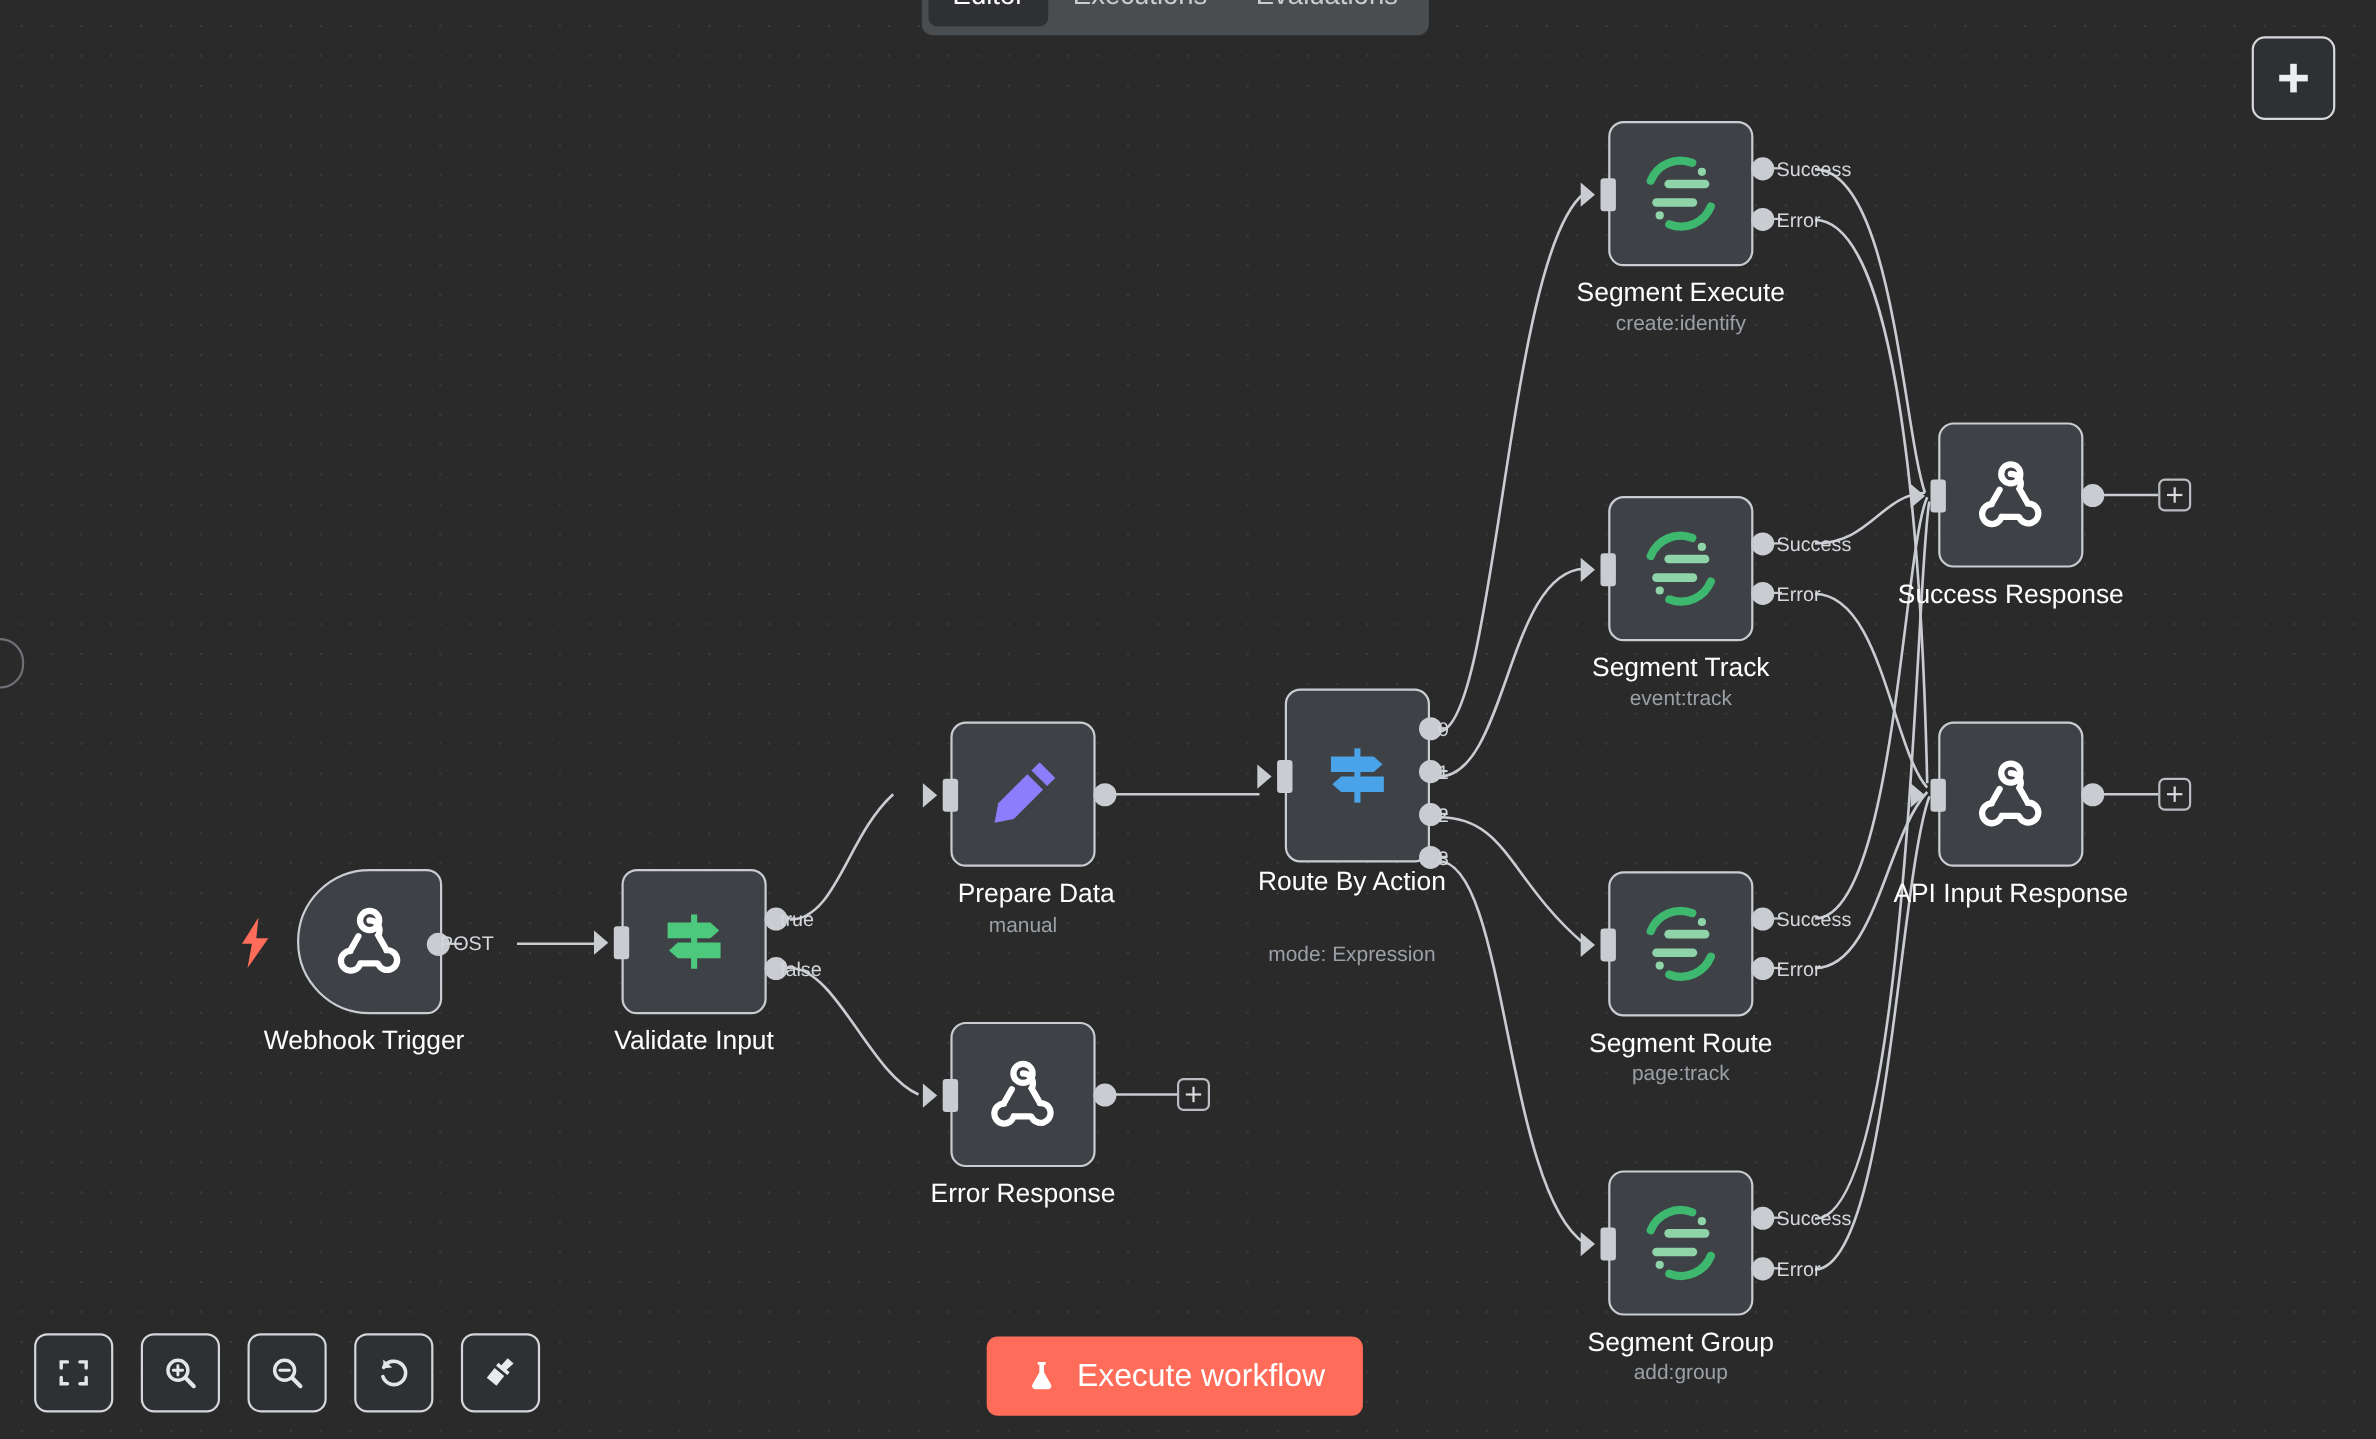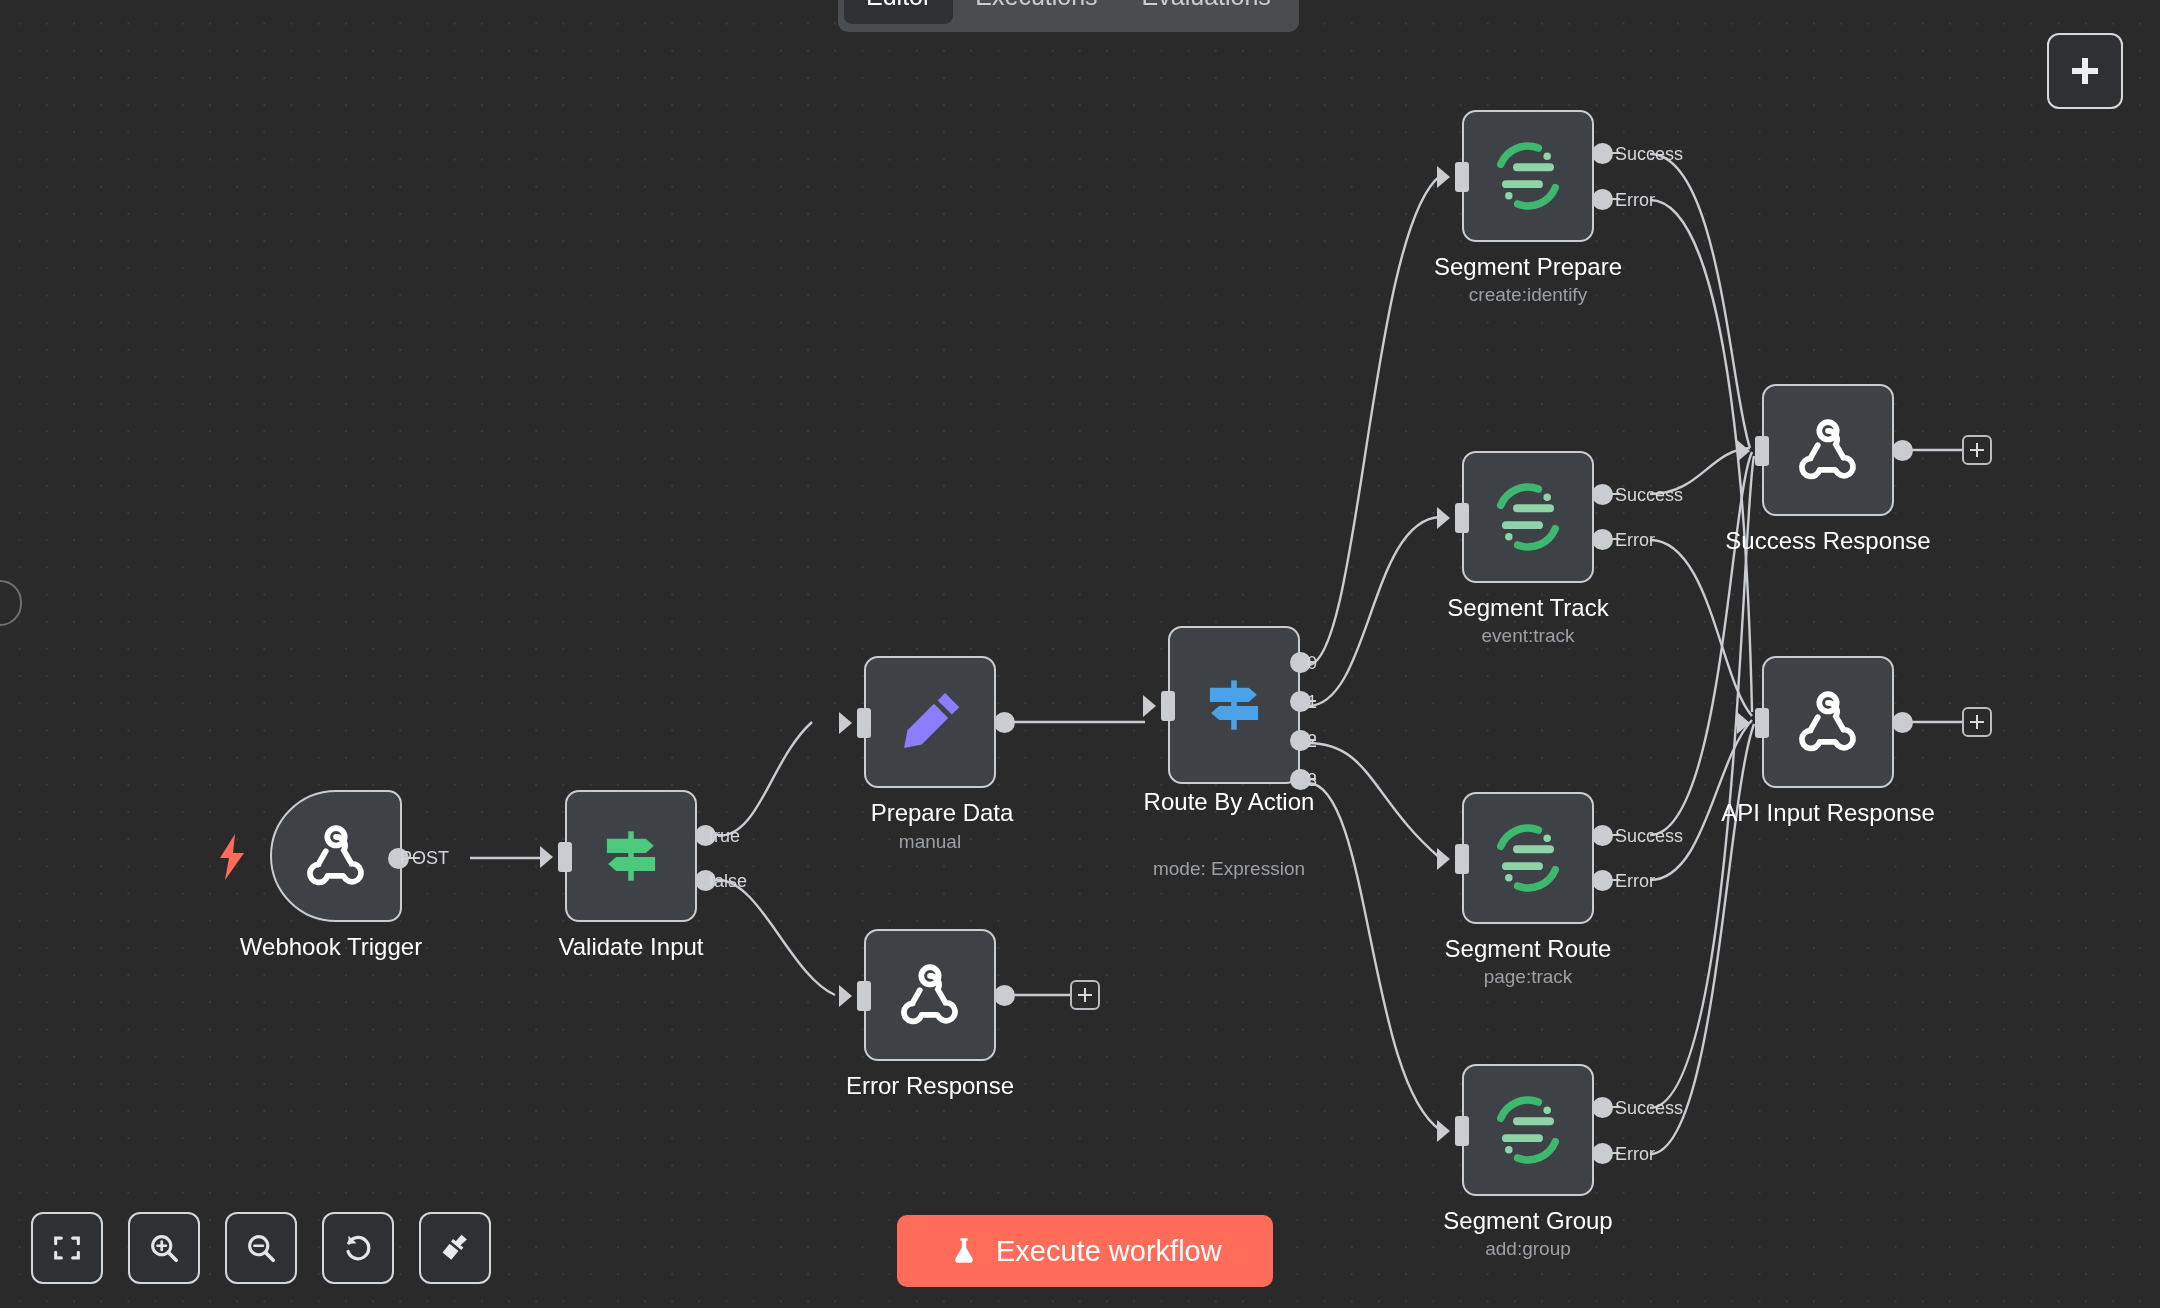--- a/index.html
+++ b/index.html
@@ -125,21 +125,21 @@
   }
   .tool-btn {
     width: 72px; height: 72px;
     border: 2px solid #d3d6da; border-radius: 12px;
     background: #2e3033;
     display: flex; align-items: center; justify-content: center;
   }
 
   #execute-btn {
     position: absolute; left: 897px; bottom: 21px; z-index: 30;
-    height: 72px; padding: 0 51px;
+    height: 72px; padding: 0 34px;
     background: #ff6d5a; border: none; border-radius: 10px;
     display: flex; align-items: center; gap: 16px;
     color: #ffffff; font-size: 29px; font-family: "Liberation Sans", sans-serif;
     white-space: nowrap;
   }
 </style>
 </head>
 <body>
 
 <div id="canvas">
@@ -298,21 +298,21 @@
       <path d="M3.6 8.4 A9 9 0 0 1 15.2 3.4" fill="none" stroke="#3db86e" stroke-width="2.3" stroke-linecap="round"></path>
       <path d="M20.4 15.6 A9 9 0 0 1 8.8 20.6" fill="none" stroke="#3db86e" stroke-width="2.3" stroke-linecap="round"></path>
       <rect x="7.4" y="8.1" width="12.6" height="2.4" rx="1.2" fill="#8fd3a8"></rect>
       <rect x="4" y="13.3" width="12.6" height="2.4" rx="1.2" fill="#8fd3a8"></rect>
       <circle cx="17.9" cy="5.9" r="1.15" fill="#8fd3a8"></circle>
       <circle cx="6.1" cy="18.1" r="1.15" fill="#8fd3a8"></circle>
     </svg>
   </div>
   <div class="in-arrow" style="left:1437px; top:166px;"></div>
   <div class="in-port" style="left:1455px; top:162px;"></div>
-  <div class="node-label" style="left:1528px; top:252px;">Segment Prepare</div>
+  <div class="node-label" style="left:1528px; top:252px;">Segment Execute</div>
   <div class="node-sub" style="left:1528px; top:283px;">create:identify</div>
   <div class="port" style="left:1592px; top:143px;"></div>
   <div class="stub" style="left:1610px; top:152px; width:10px;"></div>
   <div class="port-label" style="left:1615px; top:143px;">Success</div>
   <div class="port" style="left:1592px; top:189px;"></div>
   <div class="stub" style="left:1610px; top:198px; width:10px;"></div>
   <div class="port-label" style="left:1615px; top:189px;">Error</div>
 
   <div class="node" style="left:1462px; top:451px;">
     <svg width="78" height="78" viewBox="0 0 24 24">

